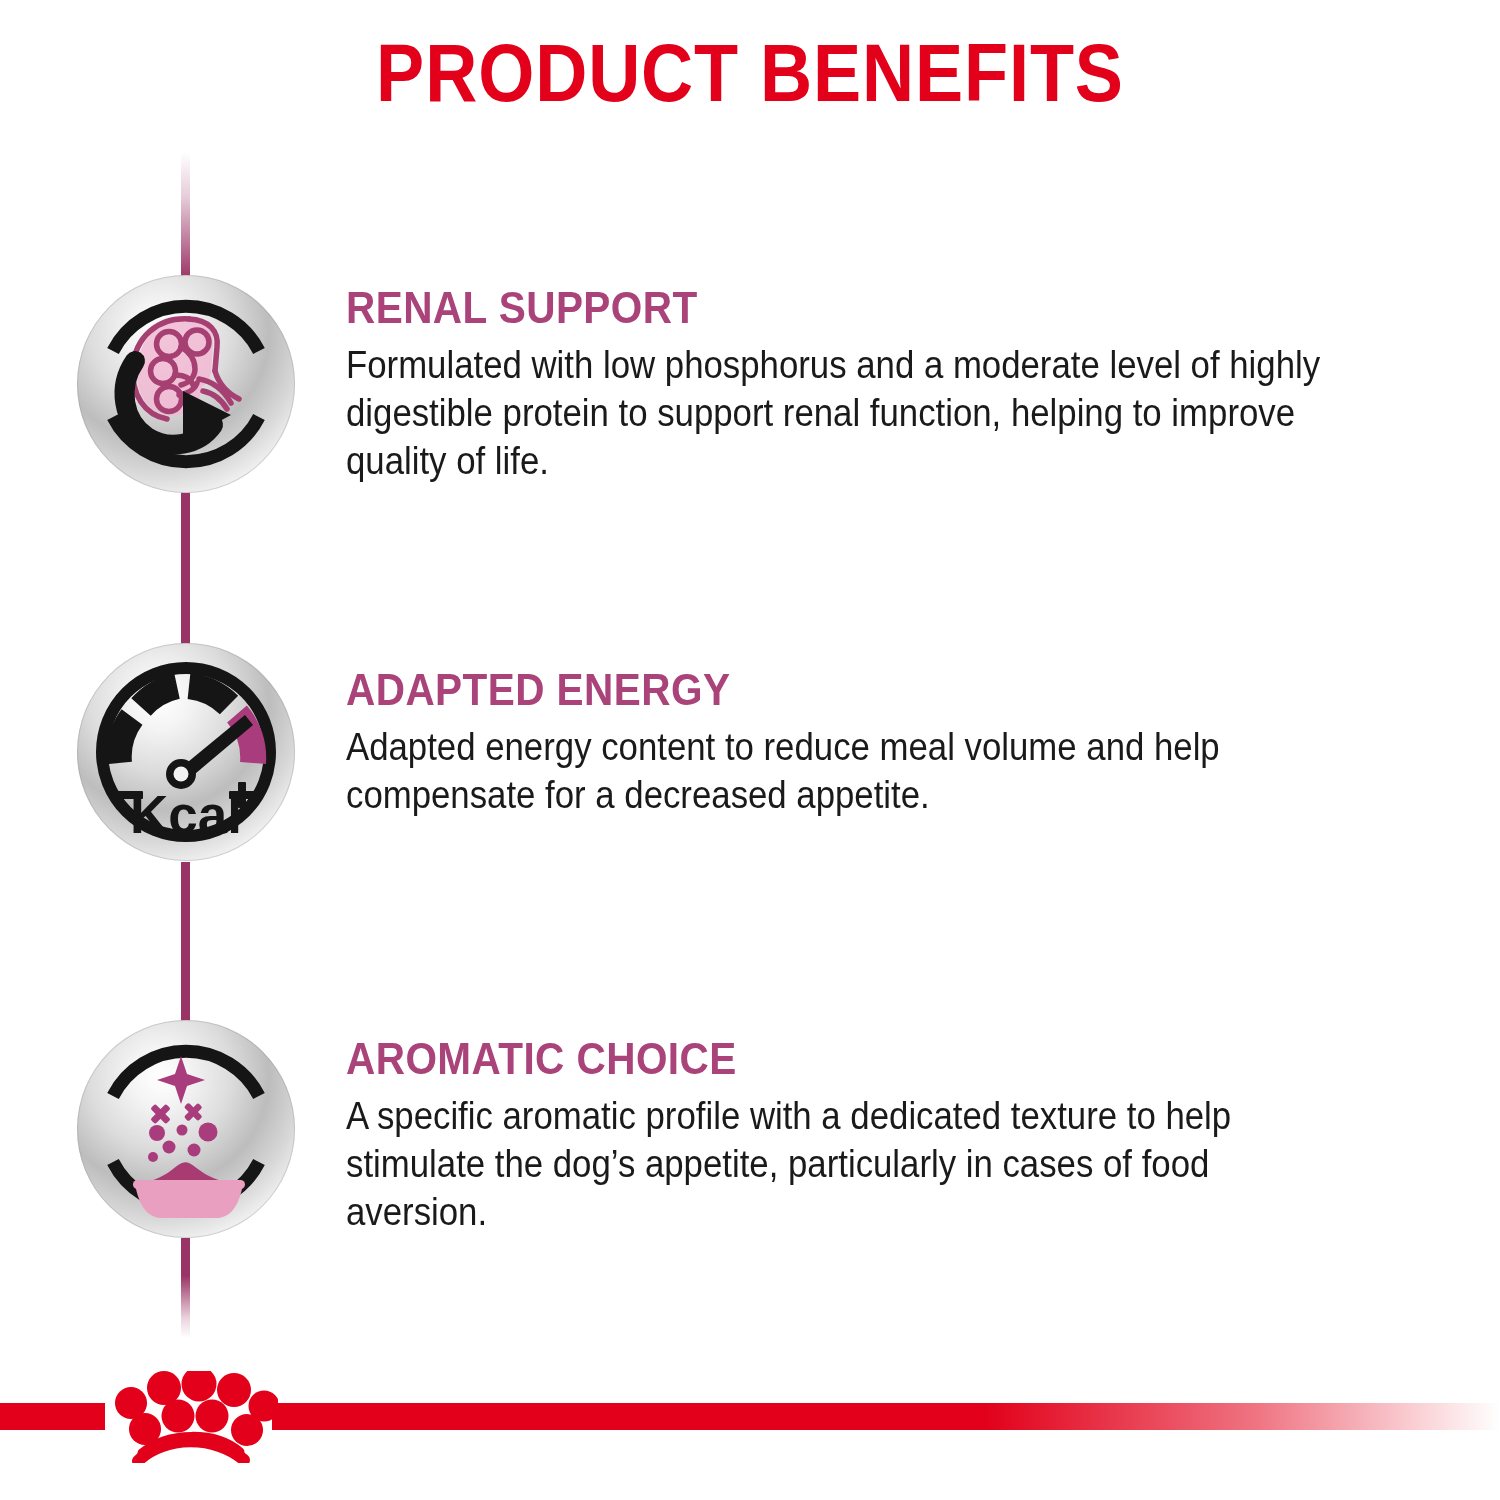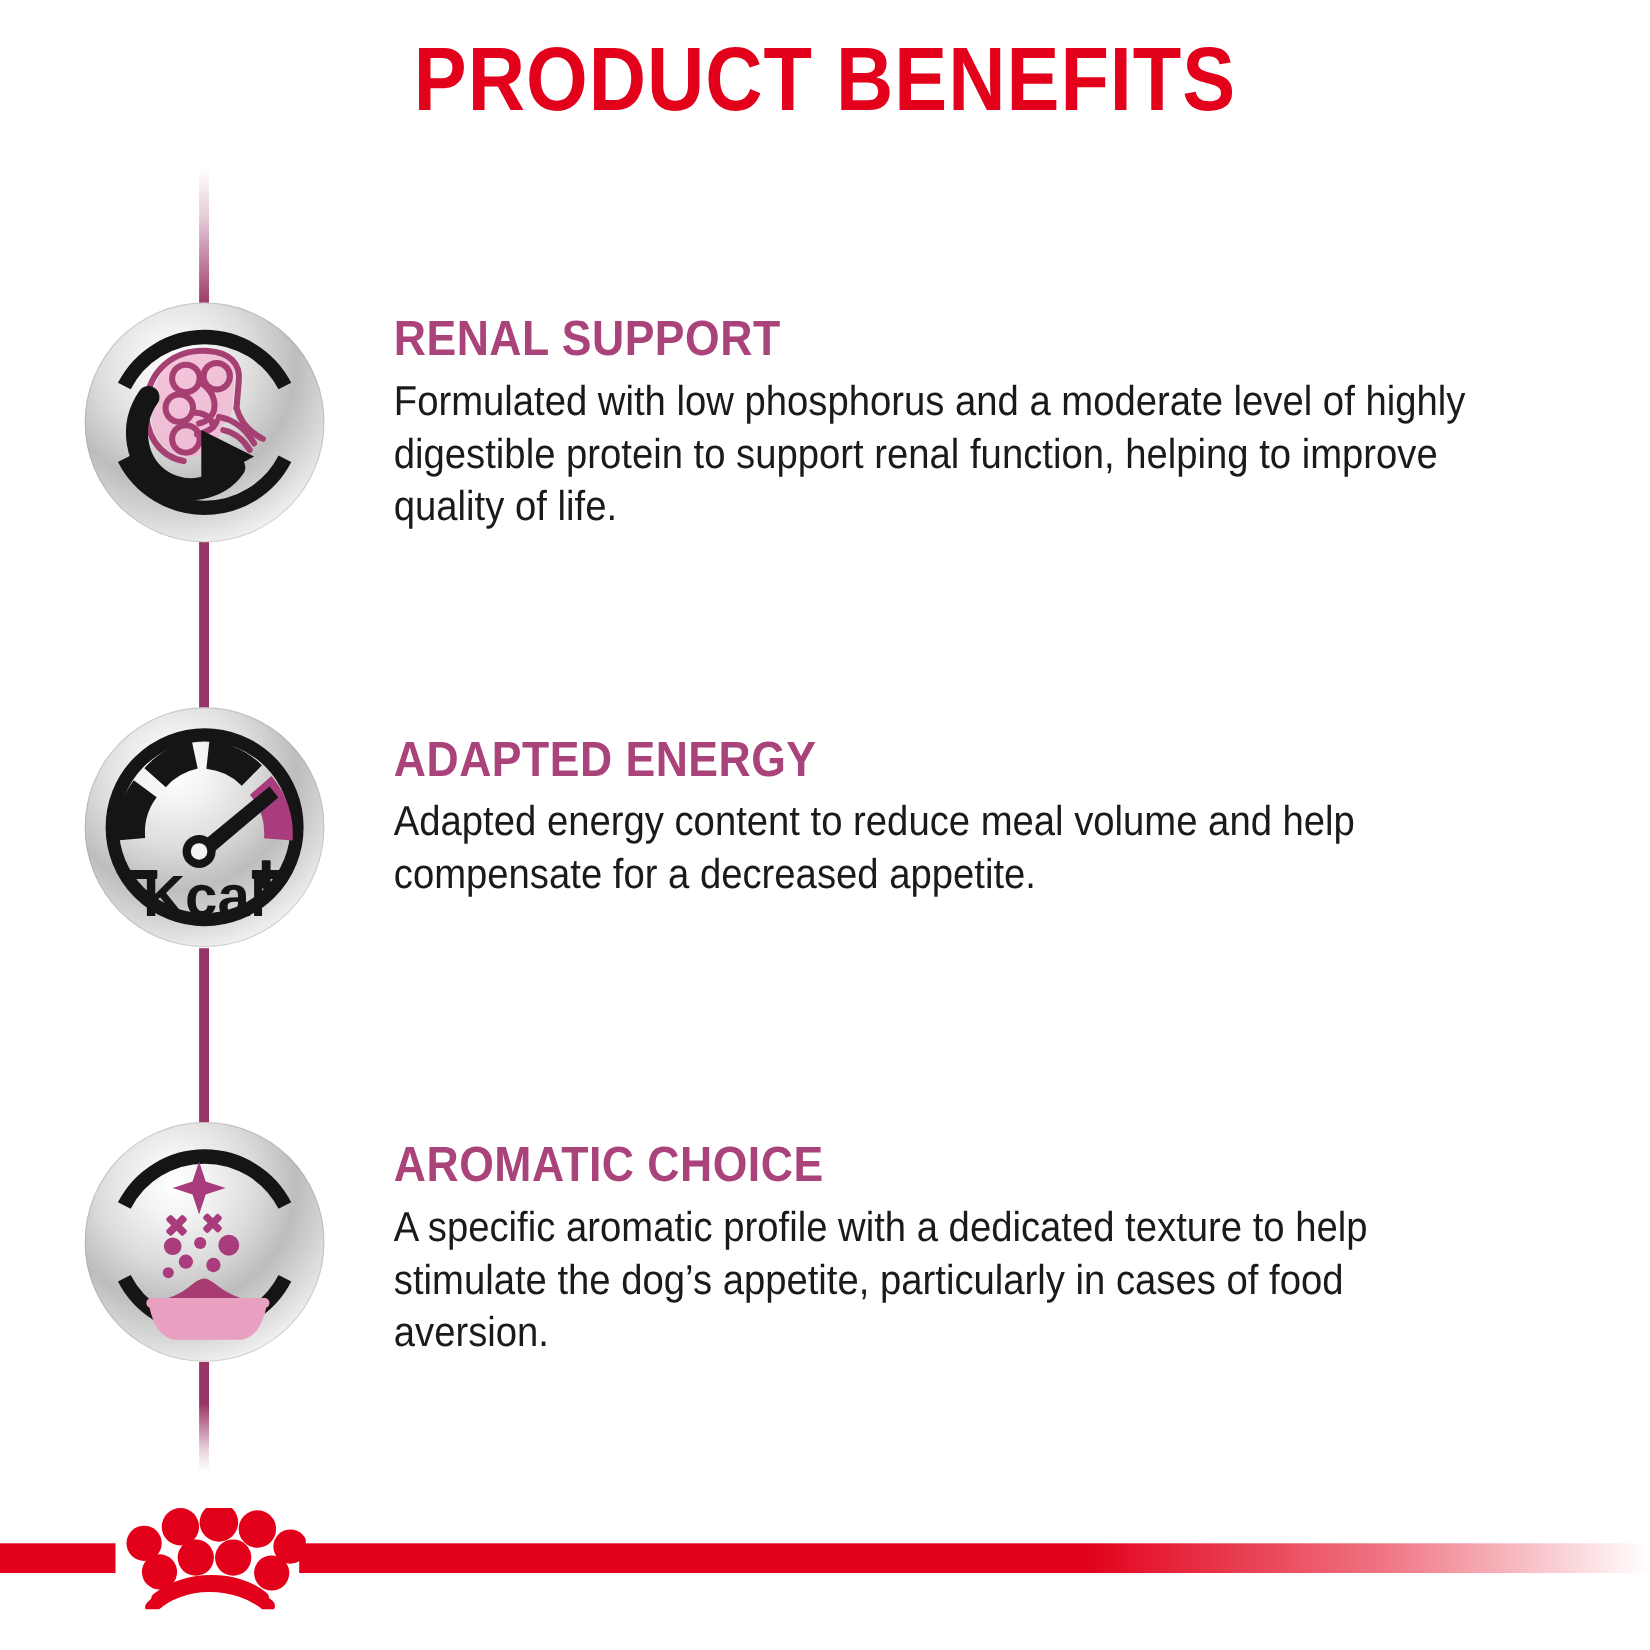--- a/index.html
+++ b/index.html
@@ -58,21 +58,21 @@
     background:
       radial-gradient(circle at 38% 26%, #ffffff 0%, #f4f4f4 14%, #dcdcdc 34%, #bdbdbd 52%, #d9d9d9 68%, #f2f2f2 80%, #c9c9c9 94%, #9e9e9e 100%);
     box-shadow:inset 0 0 0 1px rgba(150,150,150,0.35);
     overflow:hidden;
     text-align:center;
   }
   .medal svg{display:block;width:218px;height:218px;}
 
   .txt{
     position:absolute;
-    left:358px;
+    left:346px;
     width:1070px;
   }
   .b-title{
     font-family:"Liberation Sans", sans-serif;
     font-weight:bold;
     font-size:45px;
     line-height:50px;
     color:#A94379;
     letter-spacing:0.5px;
     transform:scaleX(0.90);

